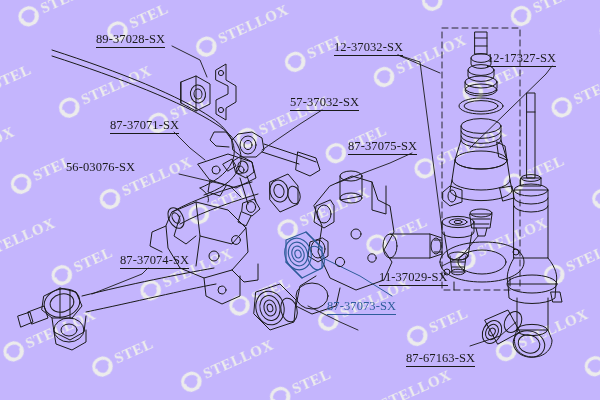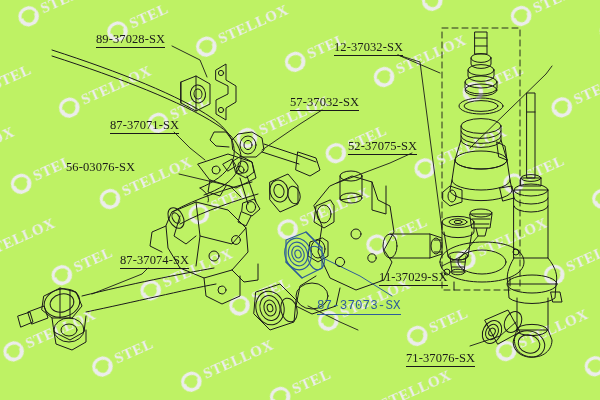--- a/index.html
+++ b/index.html
@@ -1,18 +1,18 @@
 <!DOCTYPE html>
 <html><head>
 <meta charset="utf-8">
 <style>
   html,body{margin:0;padding:0;background:#fff;}
   #root{
     position:relative;width:600px;height:400px;overflow:hidden;
-    background:#bef264;
+    background:#c4b5fd;
     font-family:"Liberation Serif", serif;
   }
   #wm{position:absolute;inset:0;pointer-events:none;z-index:1;}
   #art{position:absolute;inset:0;z-index:2;}
   .lbl{
     position:absolute;z-index:3;white-space:nowrap;
     font-family:"Liberation Serif", serif;
     font-size:12.5px;color:#1a1a1a;letter-spacing:.1px;
     padding-bottom:1px;border-bottom:1.1px solid #1a1a1a;
     line-height:13px;
@@ -296,32 +296,33 @@
         <circle cx="222" cy="290" r="4"></circle>
         <path d="M232,270 L244,282 L258,280 L258,264"></path>
       </g>
     </g>
   </svg>
 
   <div class="lbl" style="left:96px;top:33px;">89-37028-SX</div>
 
   <div class="lbl" style="left:334px;top:41px;">12-37032-SX</div>
 
+  <div class="lbl" style="left:487px;top:52px;">12-17327-SX</div>
 
   <div class="lbl" style="left:259px;top:96px;margin-left:31px;">57-37032-SX</div>
 
   <div class="lbl" style="left:73px;top:119px;margin-left:37px;">87-37071-SX</div>
 
-  <div class="lbl" style="left:348px;top:140px;">52-37075-SX</div>
+  <div class="lbl" style="left:348px;top:140px;">87-37075-SX</div>
 
   <div class="lbl nb" style="left:66px;top:161px;">56-03076-SX</div>
 
 
   <div class="lbl" style="left:84px;top:254px;margin-left:36px;">87-37074-SX</div>
 
   <div class="lbl" style="left:379px;top:271px;">11-37029-SX</div>
 
-  <div class="lbl hl" style="left:317px;top:300px;font-family:Liberation Mono, monospace;">87-37073-SX</div>
-
-
-  <div class="lbl" style="left:406px;top:352px;">71-37076-SX</div>
+  <div class="lbl hl" style="left:327px;top:300px;">87-37073-SX</div>
+
+
+  <div class="lbl" style="left:406px;top:352px;">87-67163-SX</div>
 
 </div>
 
 </body></html>

